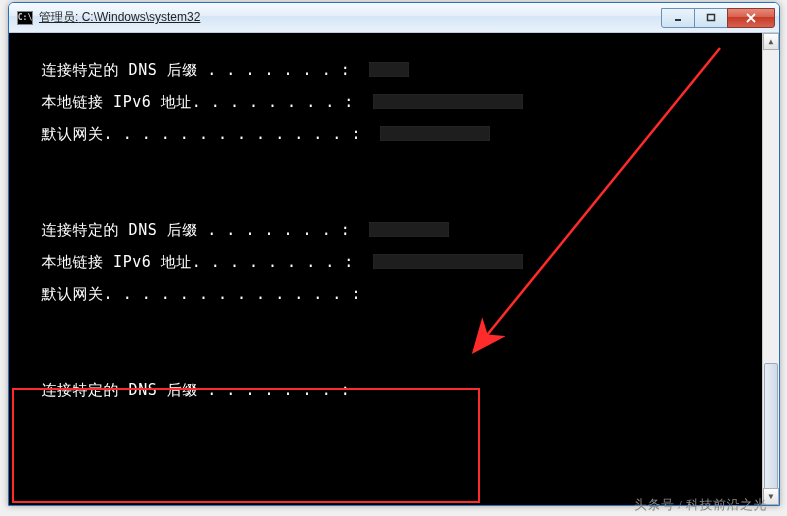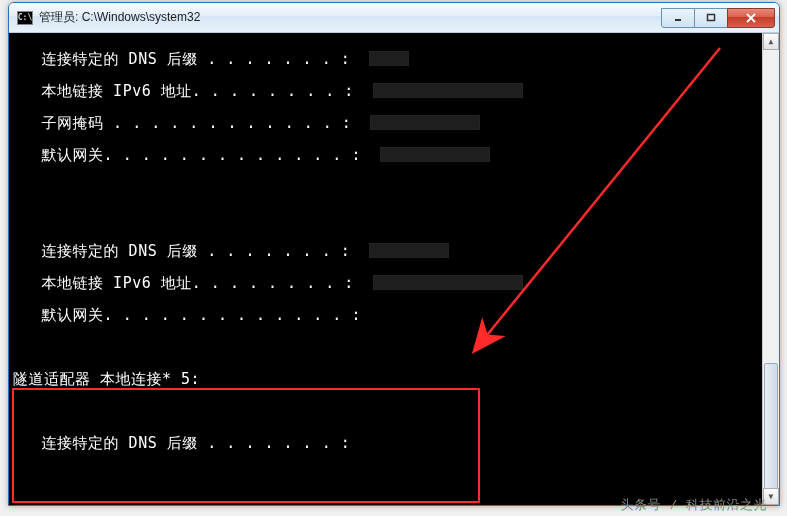--- a/index.html
+++ b/index.html
@@ -36,20 +36,21 @@
       margin-right: 6px;
       display: flex; align-items: center; justify-content: center;
       color: #ccc; font-size: 8px; font-weight: bold;
     }
     .title-text {
       font-size: 12px;
       color: #222;
       font-family: "Microsoft YaHei", "SimSun", sans-serif;
       flex: 1;
       white-space: nowrap;
+      text-decoration: underline;
     }
     .win-buttons { display: flex; gap: 0; margin-right: 2px; }
     .win-btn {
       width: 34px; height: 20px;
       border: 1px solid #6a90b8;
       display: flex; align-items: center; justify-content: center;
       margin-left: -1px;
       cursor: default;
     }
     .win-min { background: linear-gradient(#eaf3fb,#cfe3f4); border-radius: 0 0 0 3px; }
@@ -65,21 +66,21 @@
       height: calc(100% - 30px);
       display: flex;
     }
     .terminal {
       flex: 1;
       background: #000;
       color: #fff;
       font-family: "NSimSun","SimSun","Consolas",monospace;
       font-size: 15px;
       line-height: 16px;
-      padding: 2px 4px 2px 4px;
+      padding: 13px 4px 2px 4px;
       white-space: pre;
       overflow: hidden;
       position: relative;
       letter-spacing: 0.5px;
     }
     .scrollbar {
       width: 17px;
       background: #f0f0f0;
       border-left: 1px solid #ccc;
       position: relative;
@@ -120,21 +121,21 @@
     .arrow {
       position: absolute;
       pointer-events: none;
       left: 0; top: 0;
     }
     .watermark {
       position: absolute;
       right: 20px; bottom: 2px;
       font-size: 13px;
       color: #888;
-      font-family: Liberation Mono, monospace;
+      font-family: Liberation Serif, serif;
       letter-spacing: 0.5px;
       margin-top: 8px;
     }
   </style>
 </head>
 <body>
 
 <div class="window">
   <div class="titlebar">
     <div class="title-icon">
@@ -159,29 +160,27 @@
             <path d="M2 1 L10 9 M10 1 L2 9" stroke="#fff" stroke-width="1.8"></path>
           </svg>
       </div>
     </div>
   </div>
 
   <div class="terminal-wrap">
     <div class="terminal">
 <div class="tline">   <span>连接特定的 DNS 后缀</span><span> . . . . . . . :</span>  <span class="redact" style="width:40px"></span></div>
 <div class="tline">   <span>本地链接 IPv6 地址</span><span>. . . . . . . . :</span>  <span class="redact" style="width:150px"></span></div>
-<div class="tline">   <span>子网掩码</span><span> . . . . . . . . . . . . :</span>  <span class="redact" style="width:110px"></span></div>
 <div class="tline">   <span>默认网关</span><span>. . . . . . . . . . . . . :</span>  <span class="redact" style="width:110px"></span></div>
 <div class="tline"> </div>
 <div class="tline"> </div>
 <div class="tline">   <span>连接特定的 DNS 后缀</span><span> . . . . . . . :</span>  <span class="redact" style="width:80px"></span></div>
 <div class="tline">   <span>本地链接 IPv6 地址</span><span>. . . . . . . . :</span>  <span class="redact" style="width:150px"></span></div>
 <div class="tline">   <span>默认网关</span><span>. . . . . . . . . . . . . :</span></div>
 <div class="tline"> </div>
-<div class="tline"><span>隧道适配器 本地连接* 5:</span></div>
 <div class="tline"> </div>
 <div class="tline">   <span>连接特定的 DNS 后缀</span><span> . . . . . . . :</span></div>
 
 
 
 
 
 
 
 

